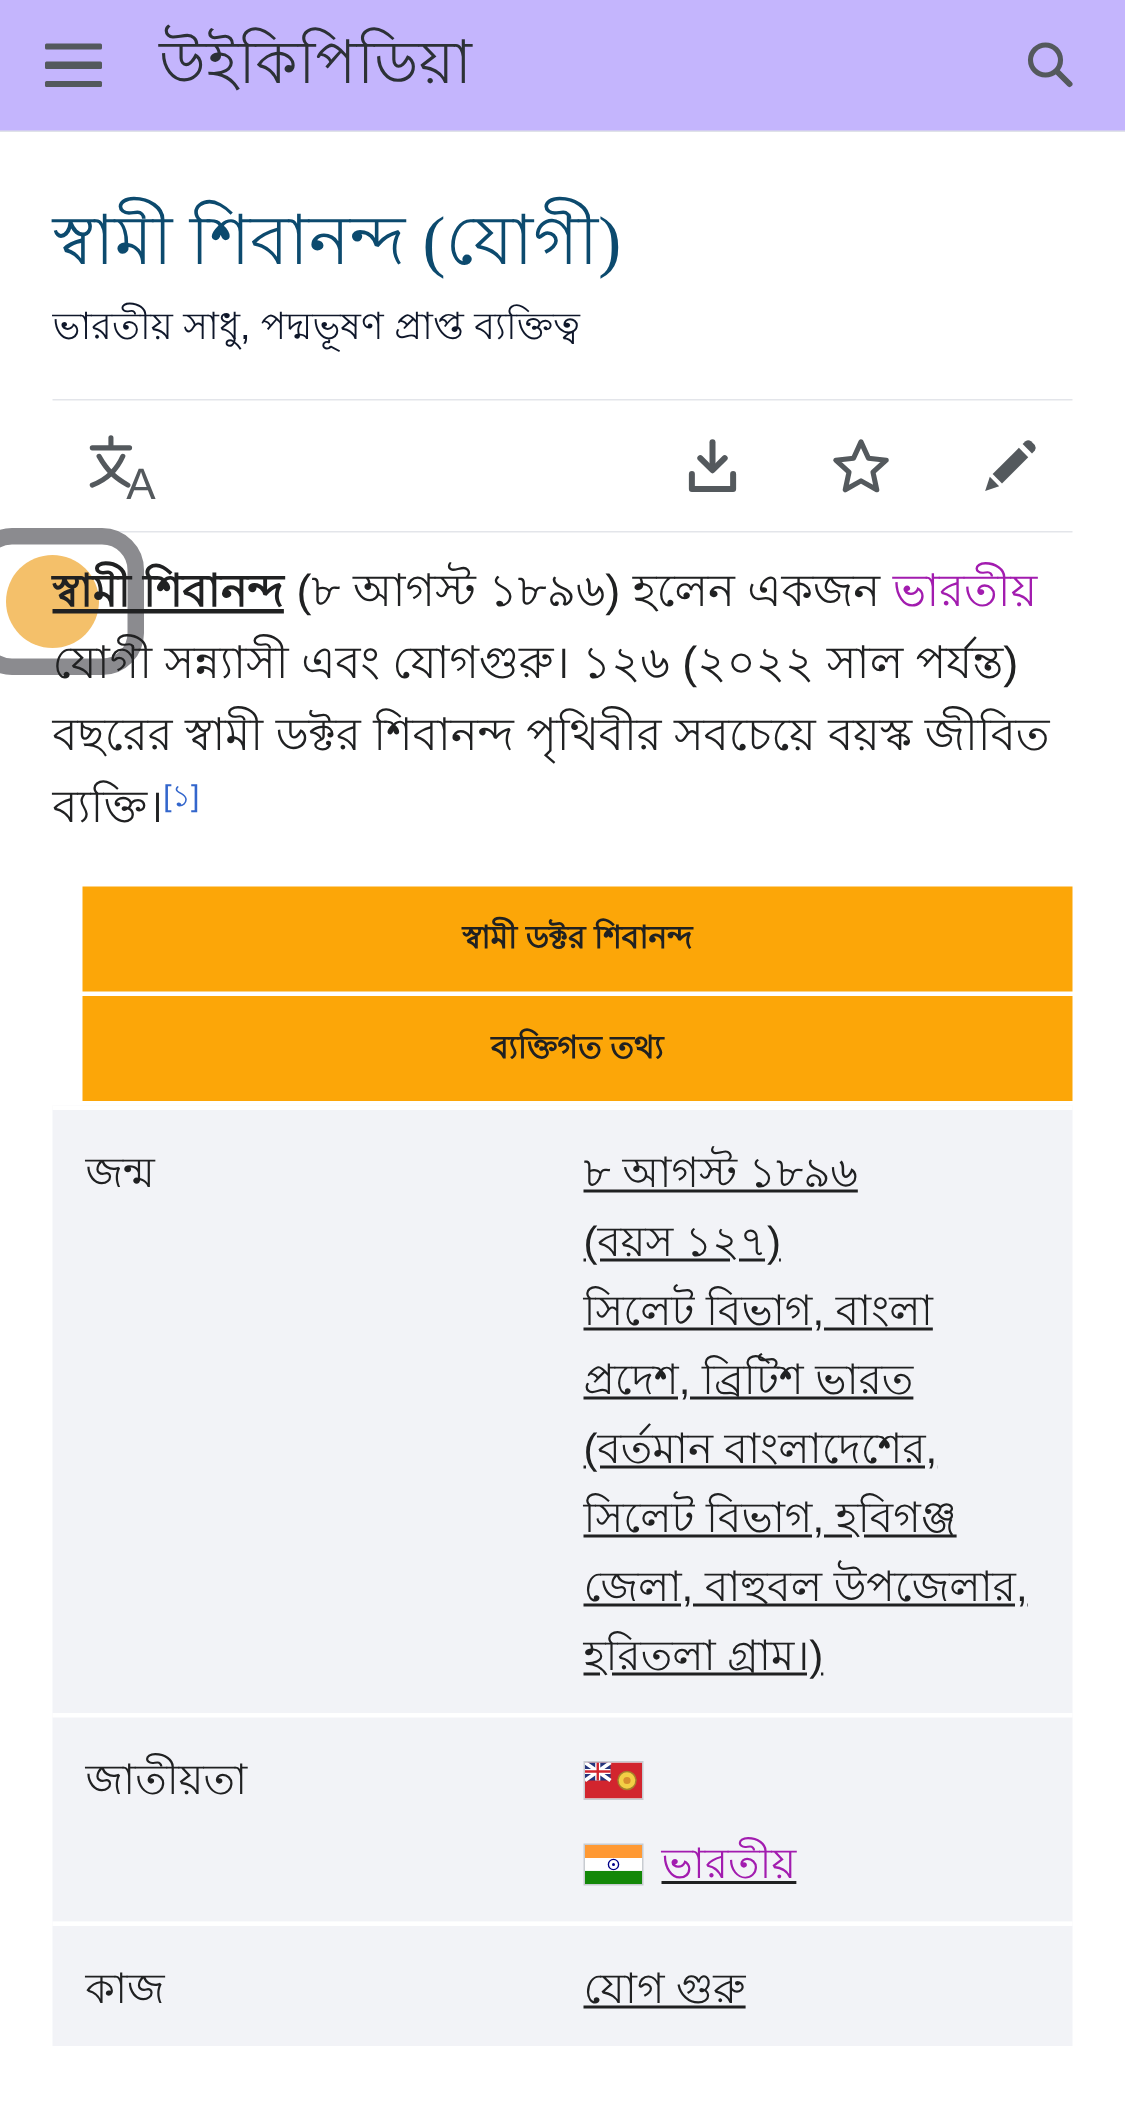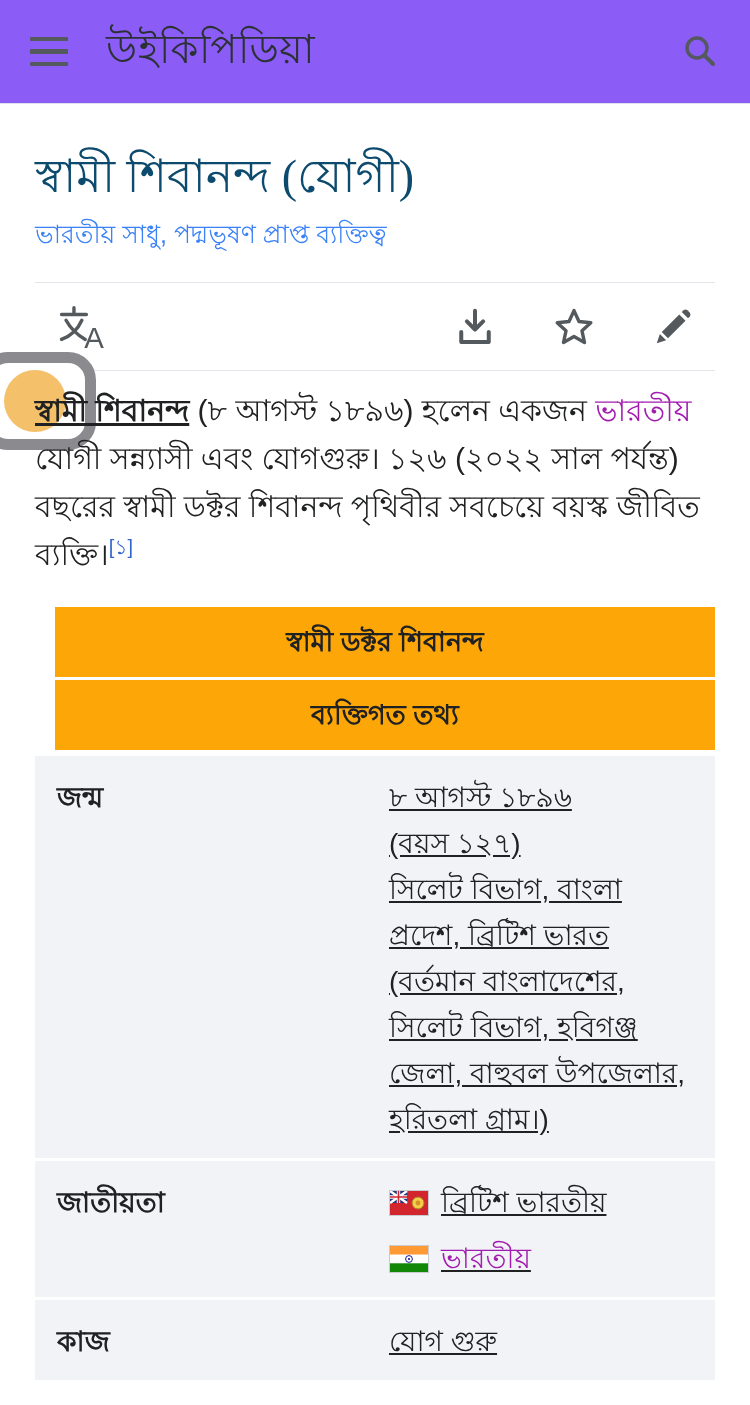--- a/index.html
+++ b/index.html
@@ -5,38 +5,38 @@
   * { margin:0; padding:0; box-sizing:border-box; }
   html,body { width:750px; }
   body {
     height:1405px; overflow:hidden; position:relative;
     background:#ffffff; color:#202122;
     font-family:"Liberation Sans", sans-serif;
   }
 
   
   .app-header {
-    height:104px; background:#8b5cf6; border-bottom:1px solid #dfe2e8;
+    height:88px; background:#c4b5fd; border-bottom:1px solid #dfe2e8;
     display:flex; align-items:center; padding:0 30px;
   }
   .hamburger { width:38px; display:flex; flex-direction:column; gap:8px; cursor:pointer; }
   .hamburger span { display:block; height:4.5px; background:#54595d; border-radius:1px; }
   .wordmark {
     margin-left:38px; font-size:40px; color:#2c3136;
     font-family:"Liberation Serif", serif; letter-spacing:0.5px;
   }
   .search-btn { margin-left:auto; cursor:pointer; display:flex; }
 
   
   .content { padding:0 35px; }
   .page-title {
     margin-top:44px; font-size:46px; line-height:58px; font-weight:400;
     font-family:"Liberation Serif", serif; color:#0c4a6e;
   }
-  .tagline { margin-top:12px; font-size:25px; line-height:32px; color:#3b82f6; }
+  .tagline { margin-top:12px; font-size:25px; line-height:32px; color:#0f172a; }
   .rule { border-top:1px solid #e3e5ea; margin-top:32px; }
 
   .actions {
     display:flex; align-items:center; height:88px; padding:0 22px;
     border-bottom:1px solid #e3e5ea;
   }
   .actions .right-group { margin-left:auto; display:flex; align-items:center; gap:58px; }
   .icon-btn { display:flex; align-items:center; cursor:pointer; }
 
   
@@ -55,28 +55,28 @@
     position:relative; z-index:2;
     margin-top:16px; font-size:30px; line-height:48px; color:#202122;
   }
   .lead b { font-weight:bold;text-decoration:underline; }
   a.wlink { color:#a21caf; text-decoration:none; cursor:pointer; }
   .citation { color:#3366cc; font-size:20px; vertical-align:super; line-height:0; cursor:pointer; }
 
   
   .infobox { margin:28px 35px 0; font-size:28px; }
   .ib-header {
-    background:#fca608; text-align:center; font-weight:bold; font-size:27px;
+    background:#fca608; text-align:center; font-weight:bold; font-size:21px;
     padding:16px 10px; line-height:38px; margin-bottom:3px; color:#202122;margin-left:20px;
   }
   .ib-row {
     display:flex; background:#f2f3f7; border-top:3px solid #ffffff; padding:15px 0;
   }
   .ib-row:first-of-type { border-top:none; }
-  .ib-label { width:350px; flex:0 0 350px; padding:4px 10px 0 22px; font-weight:bold; line-height:45px; }
+  .ib-label { width:350px; flex:0 0 350px; padding:4px 10px 0 22px; font-weight:normal; line-height:45px; }
   .ib-value { flex:1; padding:4px 24px 0 4px; line-height:46px;text-decoration:underline; }
   .flag-line { display:flex; align-items:center; gap:12px; min-height:46px; }
   .flag-line + .flag-line { margin-top:10px; }
   .flag-img { display:flex; border:1px solid #c8ccd1; line-height:0; }
 </style>
 </head>
 <body>
 
 <div class="app-header">
   <div class="hamburger">
@@ -158,21 +158,20 @@
             <svg width="38" height="24" viewBox="0 0 38 24">
               <rect width="38" height="24" fill="#d2252e"></rect>
               <rect width="17" height="12" fill="#26357c"></rect>
               <path d="M0,0 L17,12 M17,0 L0,12" stroke="#ffffff" stroke-width="2.4"></path>
               <path d="M8.5,0 V12 M0,6 H17" stroke="#ffffff" stroke-width="3.4"></path>
               <path d="M8.5,0 V12 M0,6 H17" stroke="#d2252e" stroke-width="1.6"></path>
               <circle cx="28" cy="12" r="6" fill="#f3cf45" stroke="#a5802a" stroke-width="1"></circle>
               <circle cx="28" cy="12" r="2.4" fill="#d88f2e"></circle>
             </svg>
           </span>
-          <span>ব্রিটিশ ভারতীয়</span>
         </div>
         <div class="flag-line">
           <span class="flag-img">
             <svg width="38" height="26" viewBox="0 0 38 26">
               <rect width="38" height="8.7" y="0" fill="#ff9933"></rect>
               <rect width="38" height="8.6" y="8.7" fill="#ffffff"></rect>
               <rect width="38" height="8.7" y="17.3" fill="#138808"></rect>
               <circle cx="19" cy="13" r="3.4" fill="none" stroke="#000088" stroke-width="0.9"></circle>
               <circle cx="19" cy="13" r="1" fill="#000088"></circle>
             </svg>

